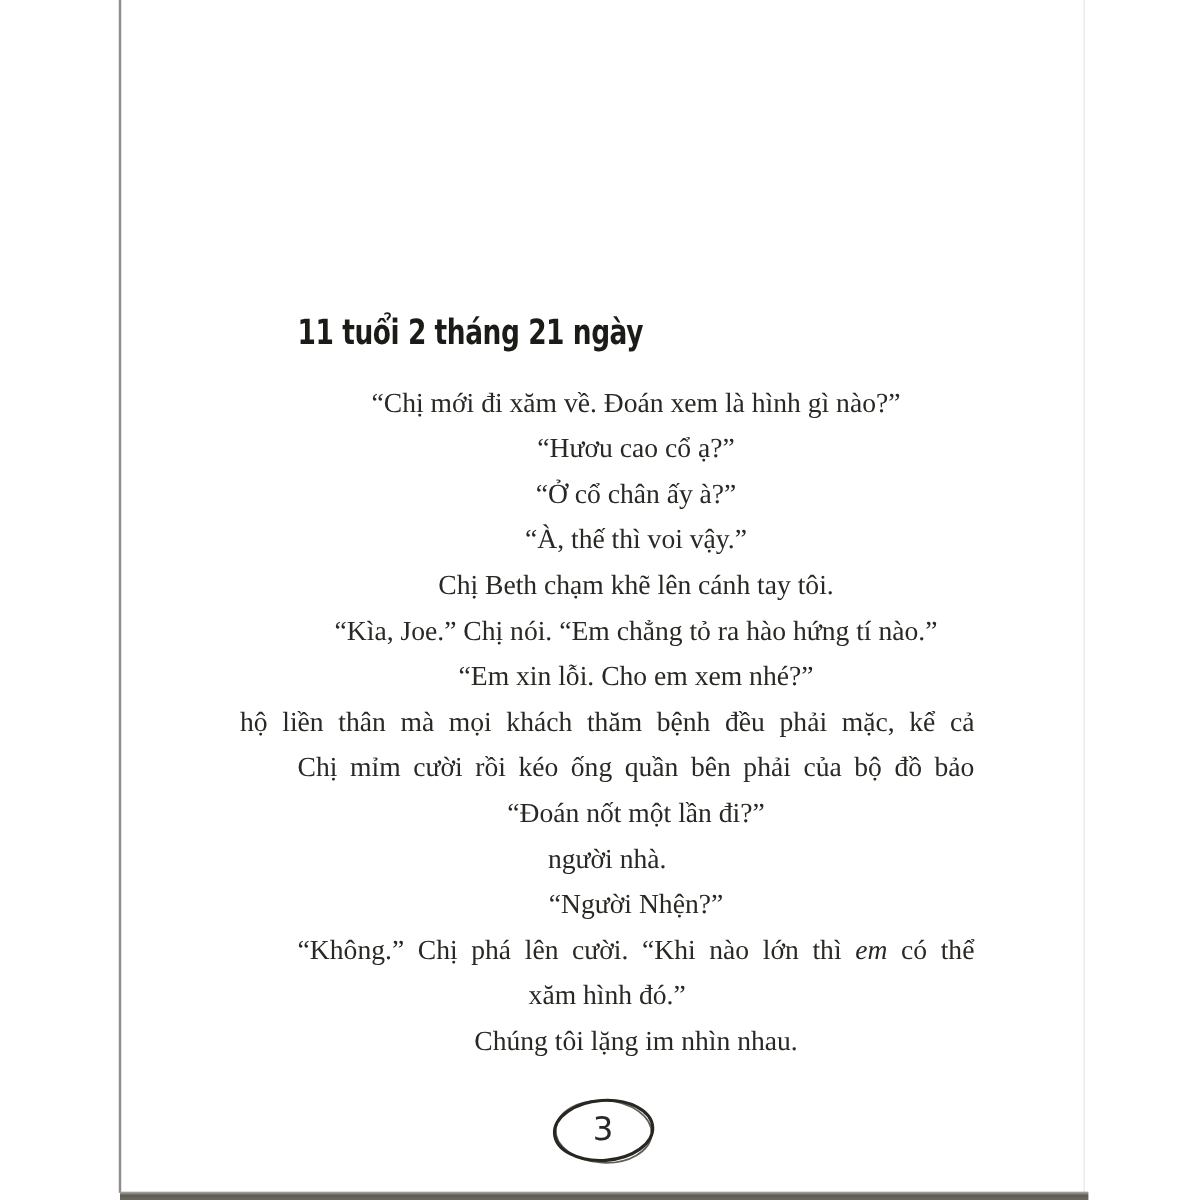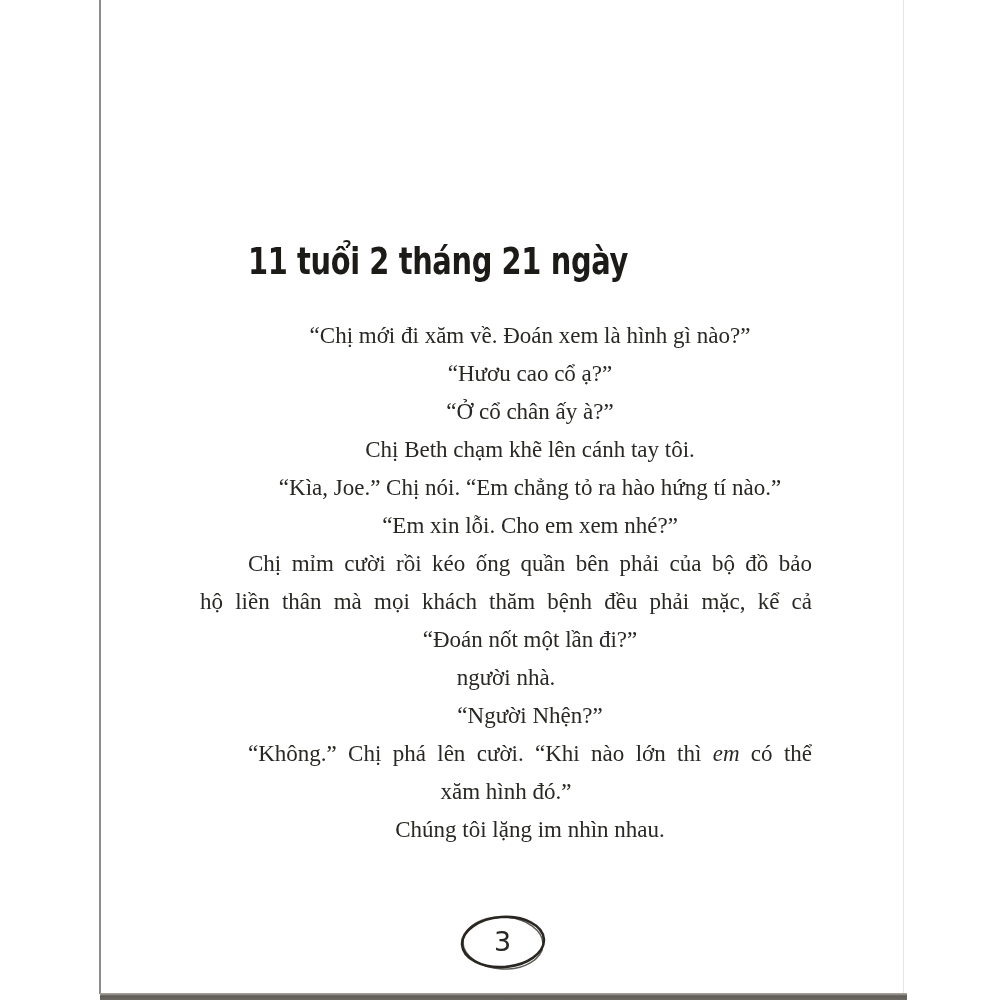--- a/index.html
+++ b/index.html
@@ -45,24 +45,24 @@
     font-family: "DejaVu Sans", sans-serif;
     font-weight: bold; font-size: 48px; line-height: 56px;
     letter-spacing: 1px; color: var(--heading);
   }
   .chapter-title .squeeze {
     display: inline-block;
     transform: scaleX(0.82);
     transform-origin: 50% 50%;
   }
   .section-heading {
-    position: absolute; top: 238px; left: 148px;
+    position: absolute; top: 254px; left: 148px;
     margin: 0;
     font-family: "DejaVu Sans", sans-serif;
-    font-weight: bold; font-size: 38px; line-height: 46px;
+    font-weight: bold; font-size: 29px; line-height: 46px;
     color: var(--heading); white-space: nowrap;
   }
   .section-heading .squeeze {
     display: inline-block;
     transform: scaleX(0.76);
     transform-origin: 0 50%;
     letter-spacing: -0.5px;
   }
   .body-text {
     position: absolute; left: 100px; top: 317px;
@@ -104,25 +104,26 @@
   <div class="content">
 
     <h2 class="section-heading">
       <span class="squeeze">11 tuổi 2 tháng 21 ngày</span>
     </h2>
 
     <div class="body-text">
         <p class="body-line indent"><span>“Chị mới đi xăm về. Đoán xem là hình gì nào?”</span></p>
         <p class="body-line indent"><span>“Hươu cao cổ ạ?”</span></p>
         <p class="body-line indent"><span>“Ở cổ chân ấy à?”</span></p>
+        <p class="body-line indent"><span>“À, thế thì voi vậy.”</span></p>
         <p class="body-line indent"><span>Chị Beth chạm khẽ lên cánh tay tôi.</span></p>
         <p class="body-line indent"><span>“Kìa, Joe.” Chị nói. “Em chẳng tỏ ra hào hứng tí nào.”</span></p>
         <p class="body-line indent"><span>“Em xin lỗi. Cho em xem nhé?”</span></p>
+        <p class="body-line stretch"><span>hộ liền thân mà mọi khách thăm bệnh đều phải mặc, kể cả</span></p>
         <p class="body-line indent stretch"><span>Chị mỉm cười rồi kéo ống quần bên phải của bộ đồ bảo</span></p>
-        <p class="body-line stretch"><span>hộ liền thân mà mọi khách thăm bệnh đều phải mặc, kể cả</span></p>
         <p class="body-line indent"><span>“Đoán nốt một lần đi?”</span></p>
         <p class="body-line"><span>người nhà.</span></p>
         <p class="body-line indent"><span>“Người Nhện?”</span></p>
         <p class="body-line indent stretch"><span>“Không.” Chị phá lên cười. “Khi nào lớn thì </span><em>em</em><span> có thể</span></p>
         <p class="body-line"><span>xăm hình đó.”</span></p>
         <p class="body-line indent"><span>Chúng tôi lặng im nhìn nhau.</span></p>
       </div>
 
     <div class="footer">
       <div class="oval-wrap">

